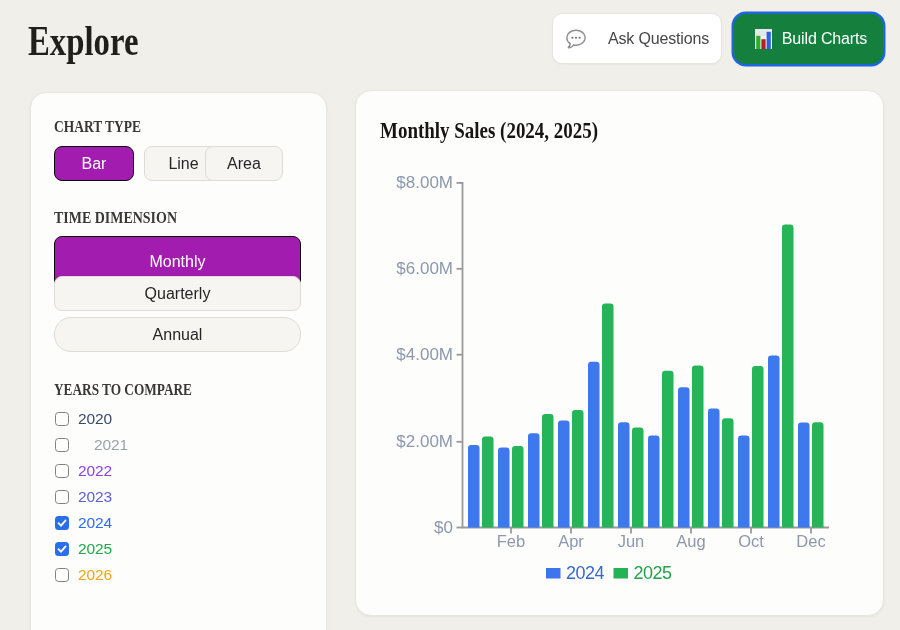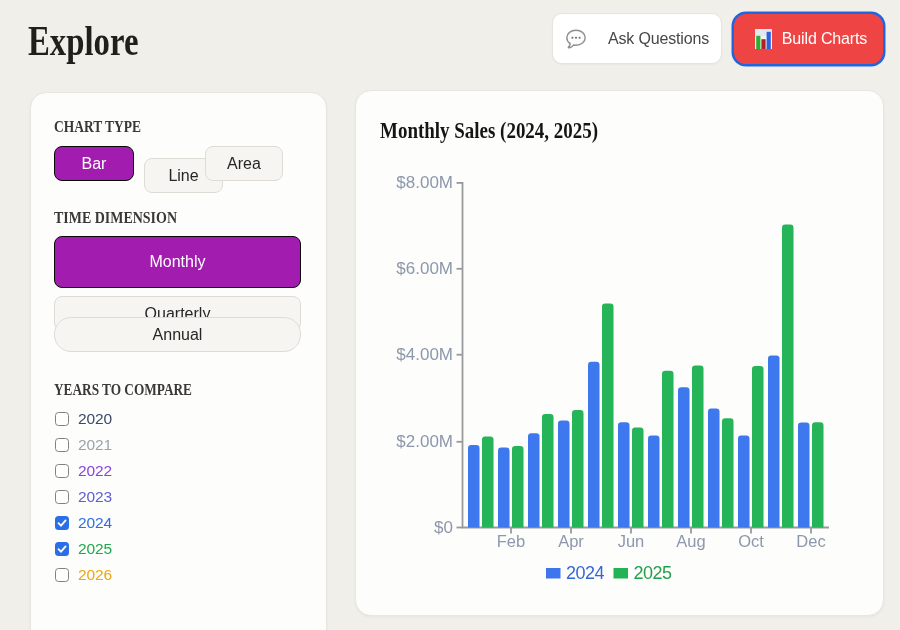--- a/index.html
+++ b/index.html
@@ -19,21 +19,21 @@
   }
   .btn-ask {
     position:absolute; left:552px; top:13px; width:170px; height:51px;
     background:#ffffff; border:1px solid #e5e4de; border-radius:10px;
     display:flex; align-items:center; justify-content:center; gap:21px;
     color:#474747; font-size:16px; letter-spacing:-0.15px;
     box-shadow:0 1px 2px rgba(0,0,0,0.04);
   }
   .btn-build {
     position:absolute; left:733.5px; top:13.5px; width:149px; height:50px;
-    background:#ef4444; border-radius:12px;
+    background:#15803d; border-radius:12px;
     box-shadow:0 0 0 2.5px #1e65e0;
     display:flex; align-items:center; justify-content:center; gap:10px;
     color:#ffffff; font-size:16px; letter-spacing:-0.15px;
   }
   .card {
     position:absolute; background:#fdfdfb;
     border:1px solid #e7e6e0; border-radius:16px;
     box-shadow:0 1px 3px rgba(0,0,0,0.05);
   }
   .card-left { left:30px; top:92px; width:297px; height:600px; }
@@ -92,37 +92,37 @@
         <rect x="11.6" y="2.8" width="4.2" height="17.2" fill="#2a62e0"></rect>
       </svg>
       <span>Build Charts</span>
   </div>
 
   <div class="card card-left"></div>
   <div class="card card-right"></div>
 
   <div class="side-label" style="top:118px; transform:scaleX(0.842);">CHART TYPE</div>
   <div class="seg-btn seg-on" style="left:54px;  top:146px; width:80px;">Bar</div>
-  <div class="seg-btn seg-off" style="left:144px; top:146px; width:79px;margin-top:12px;">Line</div>
+  <div class="seg-btn seg-off" style="left:144px; top:146px; width:79px;">Line</div>
   <div class="seg-btn seg-off" style="left:205px; top:146px; width:78px;">Area</div>
 
   <div class="side-label" style="top:209px; transform:scaleX(0.873);">TIME DIMENSION</div>
   <div class="seg-btn seg-on" style="left:54px; top:236px; width:247px; height:52px;">Monthly</div>
-  <div class="seg-btn seg-off" style="left:54px; top:276px; width:247px; height:35px;margin-top:20px;">Quarterly</div>
+  <div class="seg-btn seg-off" style="left:54px; top:276px; width:247px; height:35px;">Quarterly</div>
   <div class="seg-btn seg-off" style="left:54px; top:317px; width:247px; height:35px;border-radius:17px;">Annual</div>
 
   <div class="side-label" style="top:381px; transform:scaleX(0.830);">YEARS TO COMPARE</div>
 
   <div class="yearrow" style="top:412px;">
     <span class="cb"></span>
     <span class="yeartxt" style="color:#3b4a68;">2020</span>
   </div>
   <div class="yearrow" style="top:438px;">
     <span class="cb"></span>
-    <span class="yeartxt" style="color:#9aa3ad;">2021</span>
+    <span class="yeartxt" style="color:#9aa3ad;margin-left:16px;">2021</span>
   </div>
   <div class="yearrow" style="top:464px;">
     <span class="cb"></span>
     <span class="yeartxt" style="color:#8a42e3;">2022</span>
   </div>
   <div class="yearrow" style="top:490px;">
     <span class="cb"></span>
     <span class="yeartxt" style="color:#5d60d2;">2023</span>
   </div>
   <div class="yearrow" style="top:516px;">

